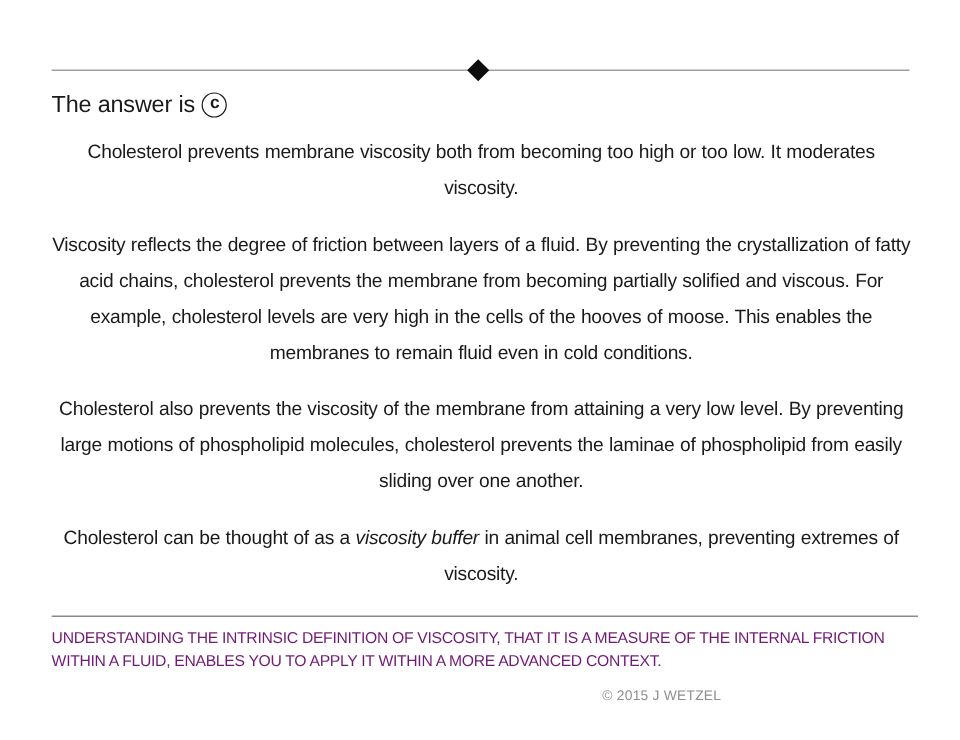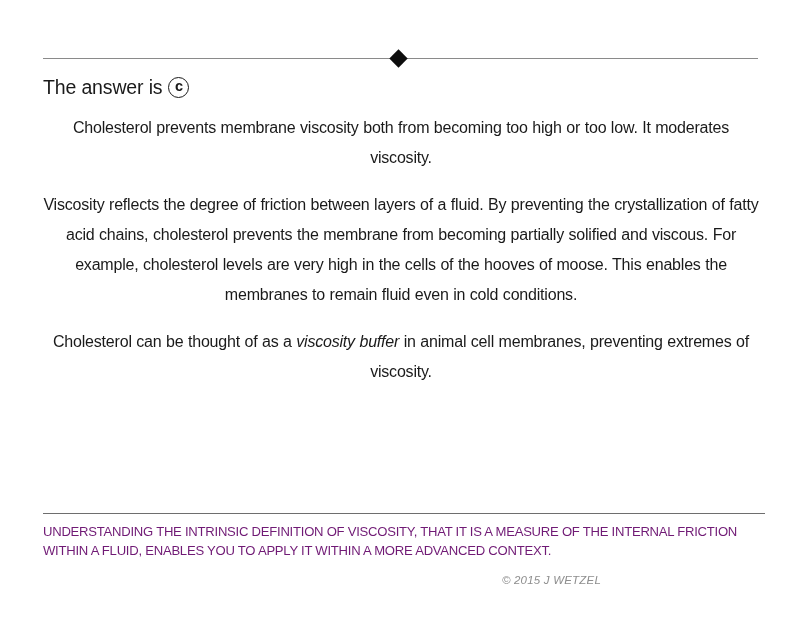--- a/index.html
+++ b/index.html
@@ -119,21 +119,20 @@
     letter-spacing: -0.25px;
     color: #701a75;
   }
 
   
   .copyright {
     position: absolute;
     right: 34px;
     top: 558px;
     font-size: 11.5px;
-    font-style: italic;
     color: #8e8e8e;
     letter-spacing: 0.2px;
   }
 </style>
 </head>
 <body>
 
 <div class="page">
 
   <div class="top-rule-wrap">
@@ -142,20 +141,21 @@
   </div>
 
   <div class="answer-line">
     <span class="answer-label">The answer is</span>
     <span class="answer-badge">c</span>
   </div>
 
   <div class="body-block">
     <p class="para"><span>Cholesterol prevents membrane viscosity both from becoming too high or too low.  It moderates viscosity.</span></p>
     <p class="para"><span>Viscosity reflects the degree of friction between layers of a fluid.  By preventing the crystallization of fatty acid chains, cholesterol prevents the membrane from becoming partially solified and viscous.  For example, cholesterol levels are very high in the cells of the hooves of moose.  This enables the membranes to remain fluid even in cold conditions.</span></p>
+    <p class="para"><span>Cholesterol also prevents the viscosity of the membrane from attaining a very low level.  By preventing large motions of phospholipid molecules, cholesterol prevents the laminae of phospholipid from easily sliding over one another.</span></p>
     <p class="para"><span>Cholesterol can be thought of as a </span><em>viscosity buffer</em><span> in animal cell membranes, preventing extremes of viscosity.</span></p>
   </div>
 
   <div class="bottom-rule"></div>
 
   <div class="footer-note">UNDERSTANDING THE INTRINSIC DEFINITION OF VISCOSITY, THAT IT IS A MEASURE OF THE INTERNAL FRICTION WITHIN A FLUID, ENABLES YOU TO APPLY IT WITHIN A MORE ADVANCED CONTEXT.</div>
 
   <div class="copyright">© 2015 J WETZEL</div>
 
 </div>

